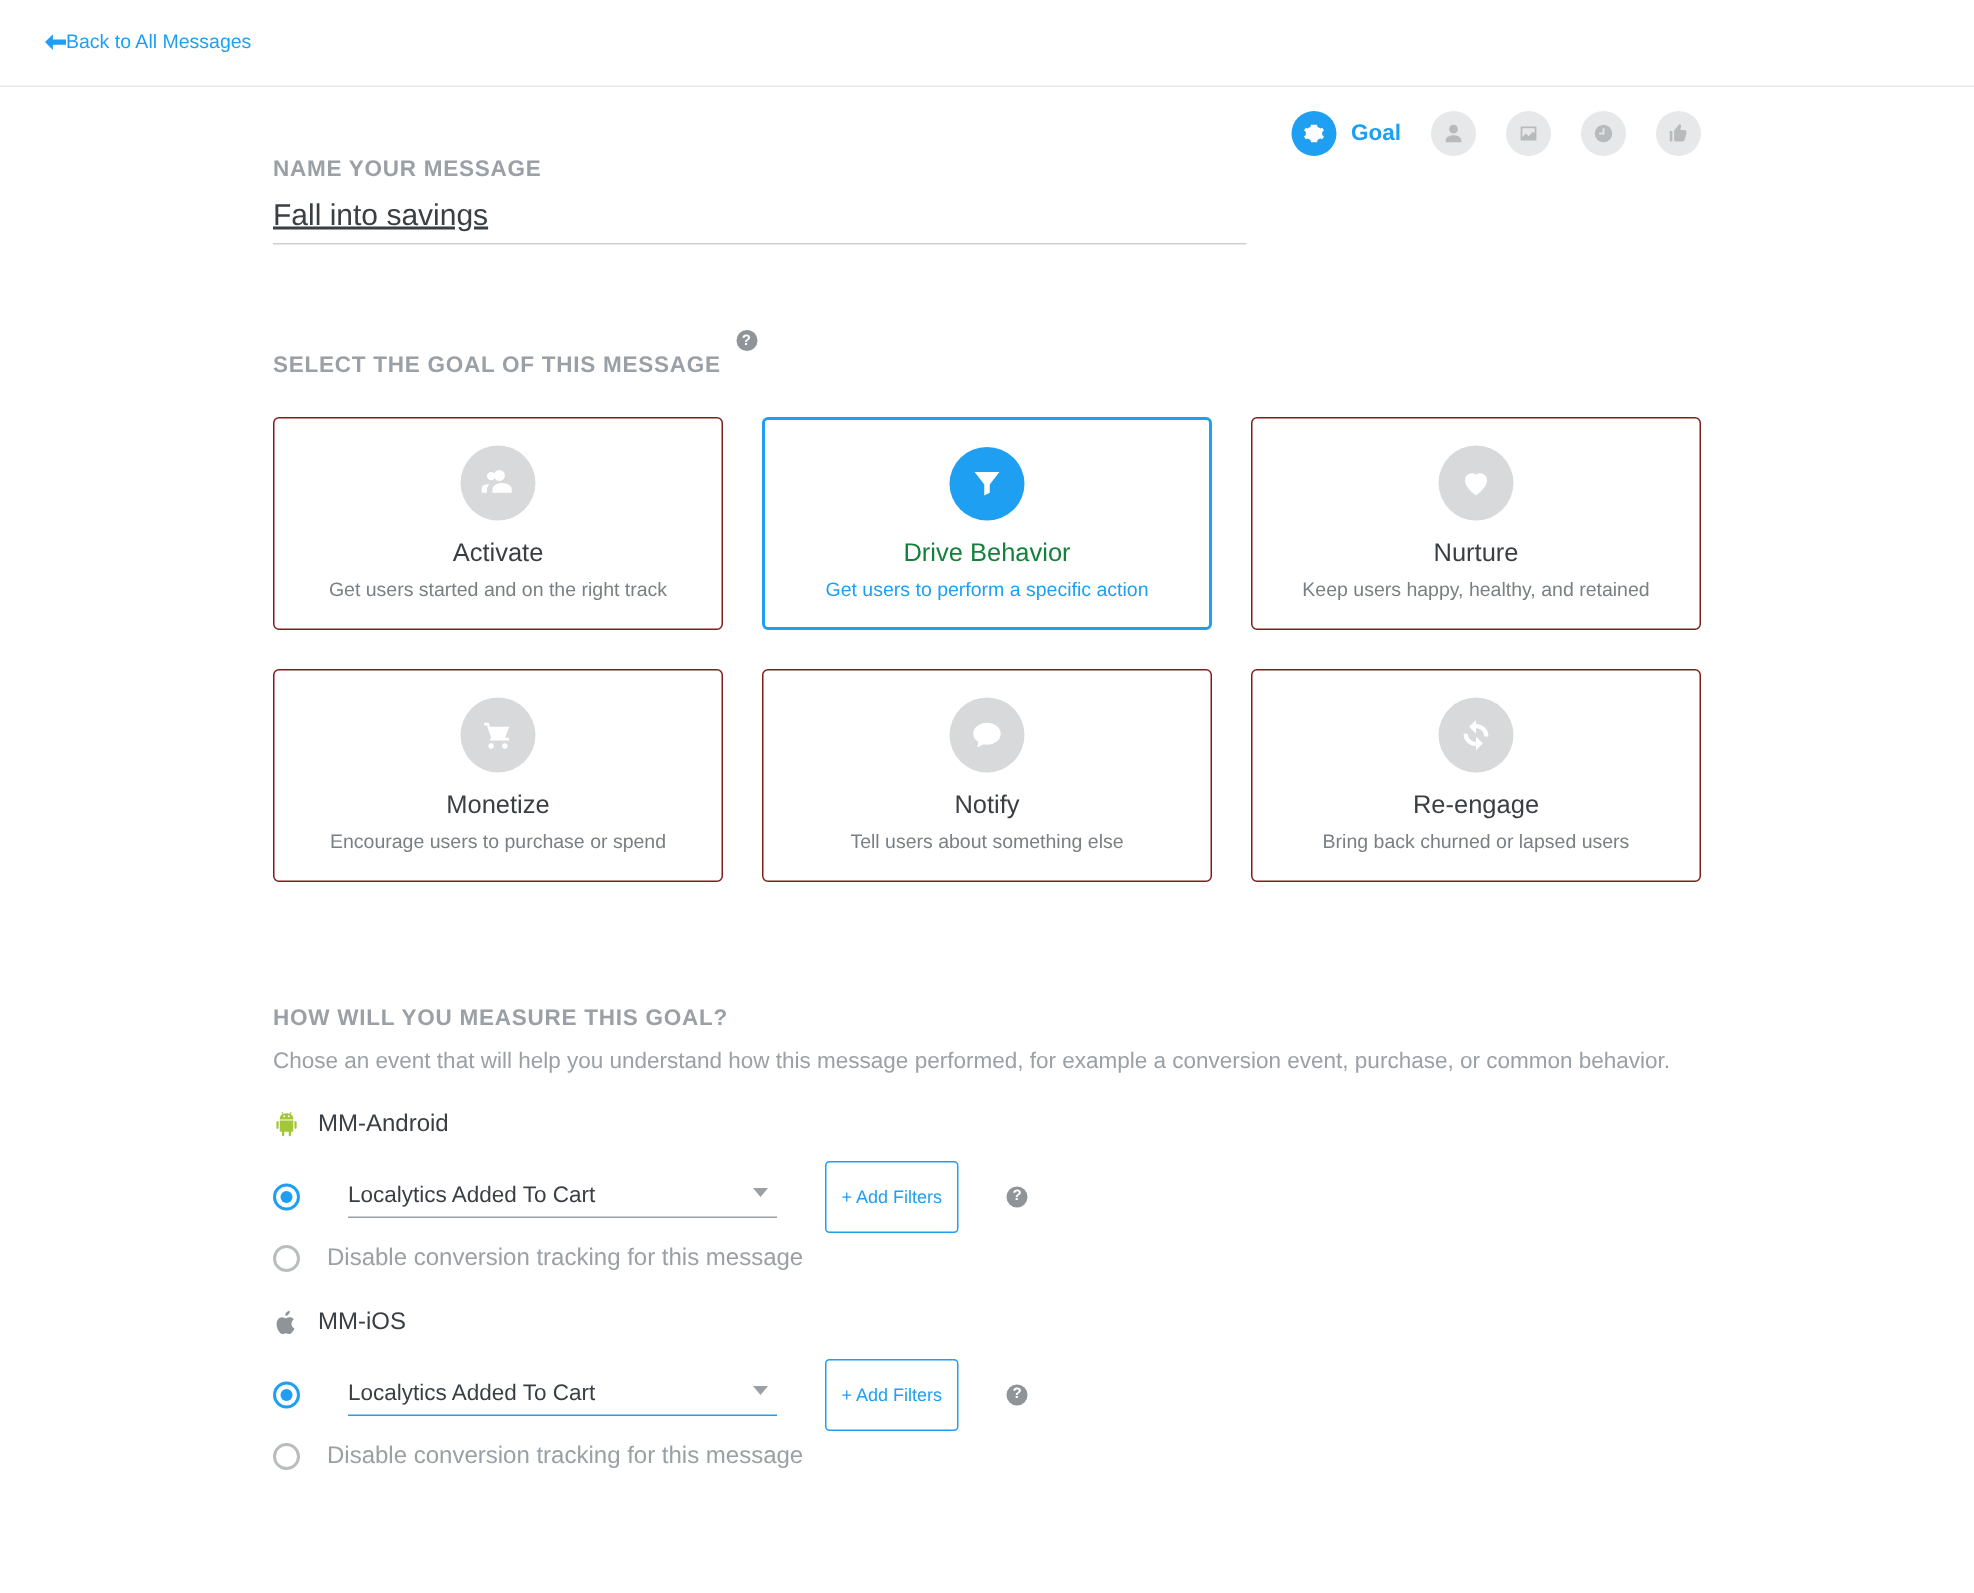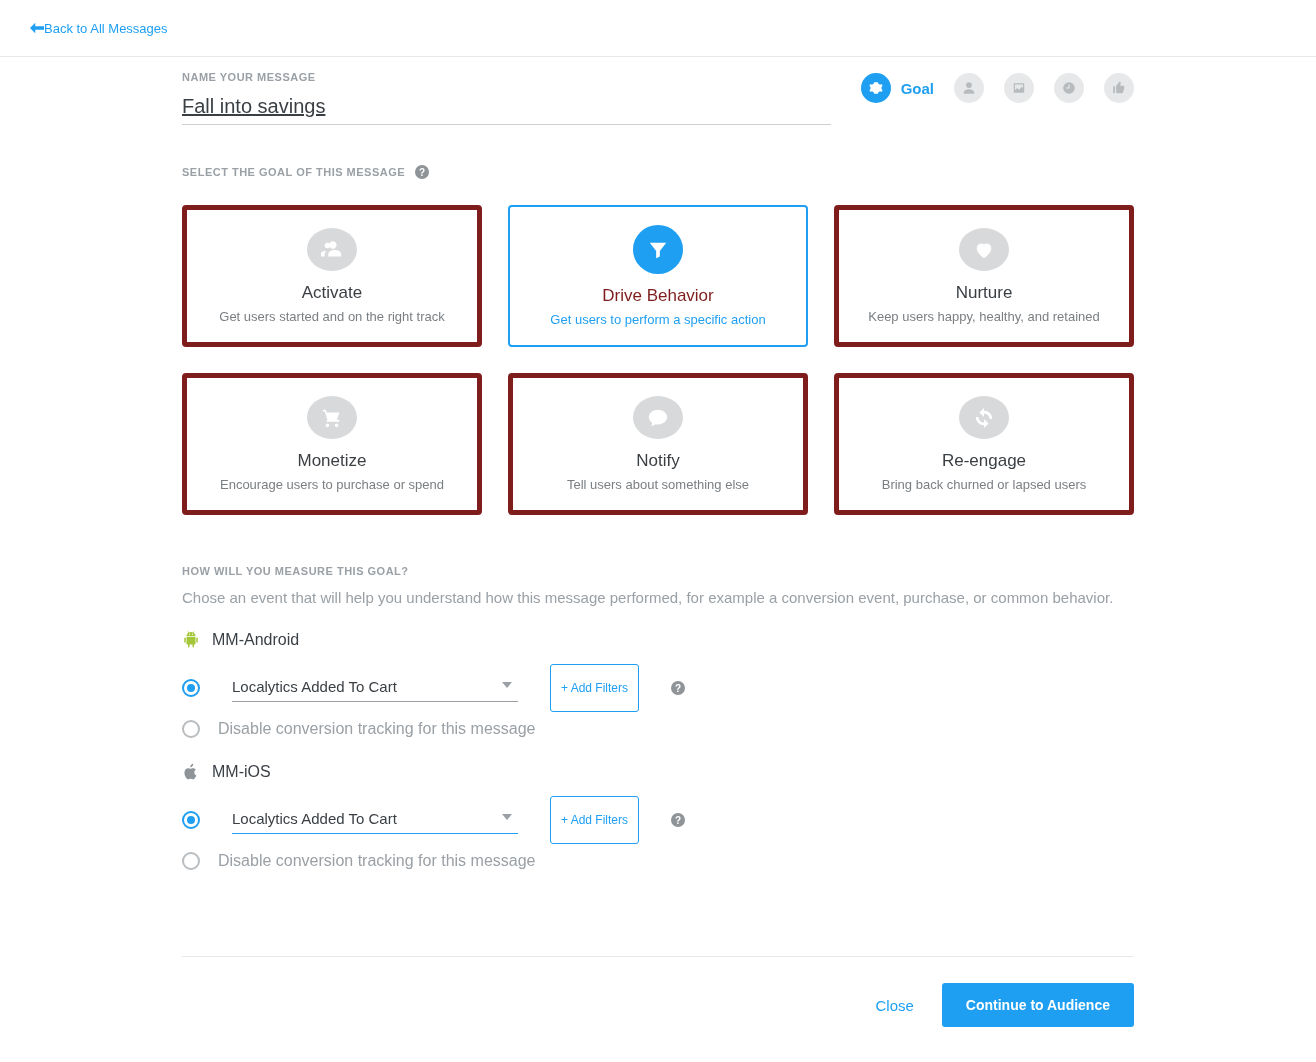--- a/index.html
+++ b/index.html
@@ -27,25 +27,26 @@
   margin: 0 auto;
   padding-top: 14px;
 }
 .header-row {
   display: flex;
   justify-content: space-between;
   align-items: flex-start;
 }
 .name-block { flex: 1; }
 .label-sm {
-  font-size: 11px;
+  font-size: 15px;
   font-weight: 700;
   color: #9aa0a5;
   letter-spacing: .5px;
   text-transform: uppercase;
+  margin-top: 32px;
 }
 .name-input {
   width: 100%;
   border: none;
   border-bottom: 1px solid #cfcfcf;
   font-size: 20px;
   color: #3a3f44;
   padding: 6px 0 6px;
   margin-top: 6px;
   outline: none;
@@ -94,21 +95,21 @@
   align-items: center;
   justify-content: center;
 }
 .goal-grid {
   display: grid;
   grid-template-columns: repeat(3, 1fr);
   gap: 26px;
   margin-top: 26px;
 }
 .goal-card {
-  border: 5px solid #7f1d1d;
+  border: 1px solid #7f1d1d;
   border-radius: 4px;
   height: 142px;
   display: flex;
   flex-direction: column;
   align-items: center;
   justify-content: center;
   padding: 18px 14px;
   cursor: pointer;
   text-align: center;
 }
@@ -118,21 +119,21 @@
   border-radius: 50%;
   background: #d8d9da;
   display: flex;
   align-items: center;
   justify-content: center;
   margin-bottom: 12px;
 }
 .goal-card.selected .goal-icon { background: #1e9ff2; }
 .goal-icon svg { width: 22px; height: 22px; fill: #fff; }
 .goal-title { font-size: 17px; color: #3a3f44; margin-bottom: 6px; }
-.goal-card.selected .goal-title { color: #7f1d1d; }
+.goal-card.selected .goal-title { color: #15803d; }
 .goal-desc { font-size: 13px; color: #7a7f83; }
 .goal-card.selected .goal-desc { color: #1e9ff2; }
 .measure-label { margin-top: 50px; }
 .measure-hint { color: #9aa0a5; font-size: 15px; margin-top: 12px; }
 .platform-block { margin-top: 24px; }
 .platform-head {
   display: flex; align-items: center; gap: 12px;
   font-size: 16px; color: #3a3f44;
 }
 .platform-head svg { width: 18px; height: 20px; }

